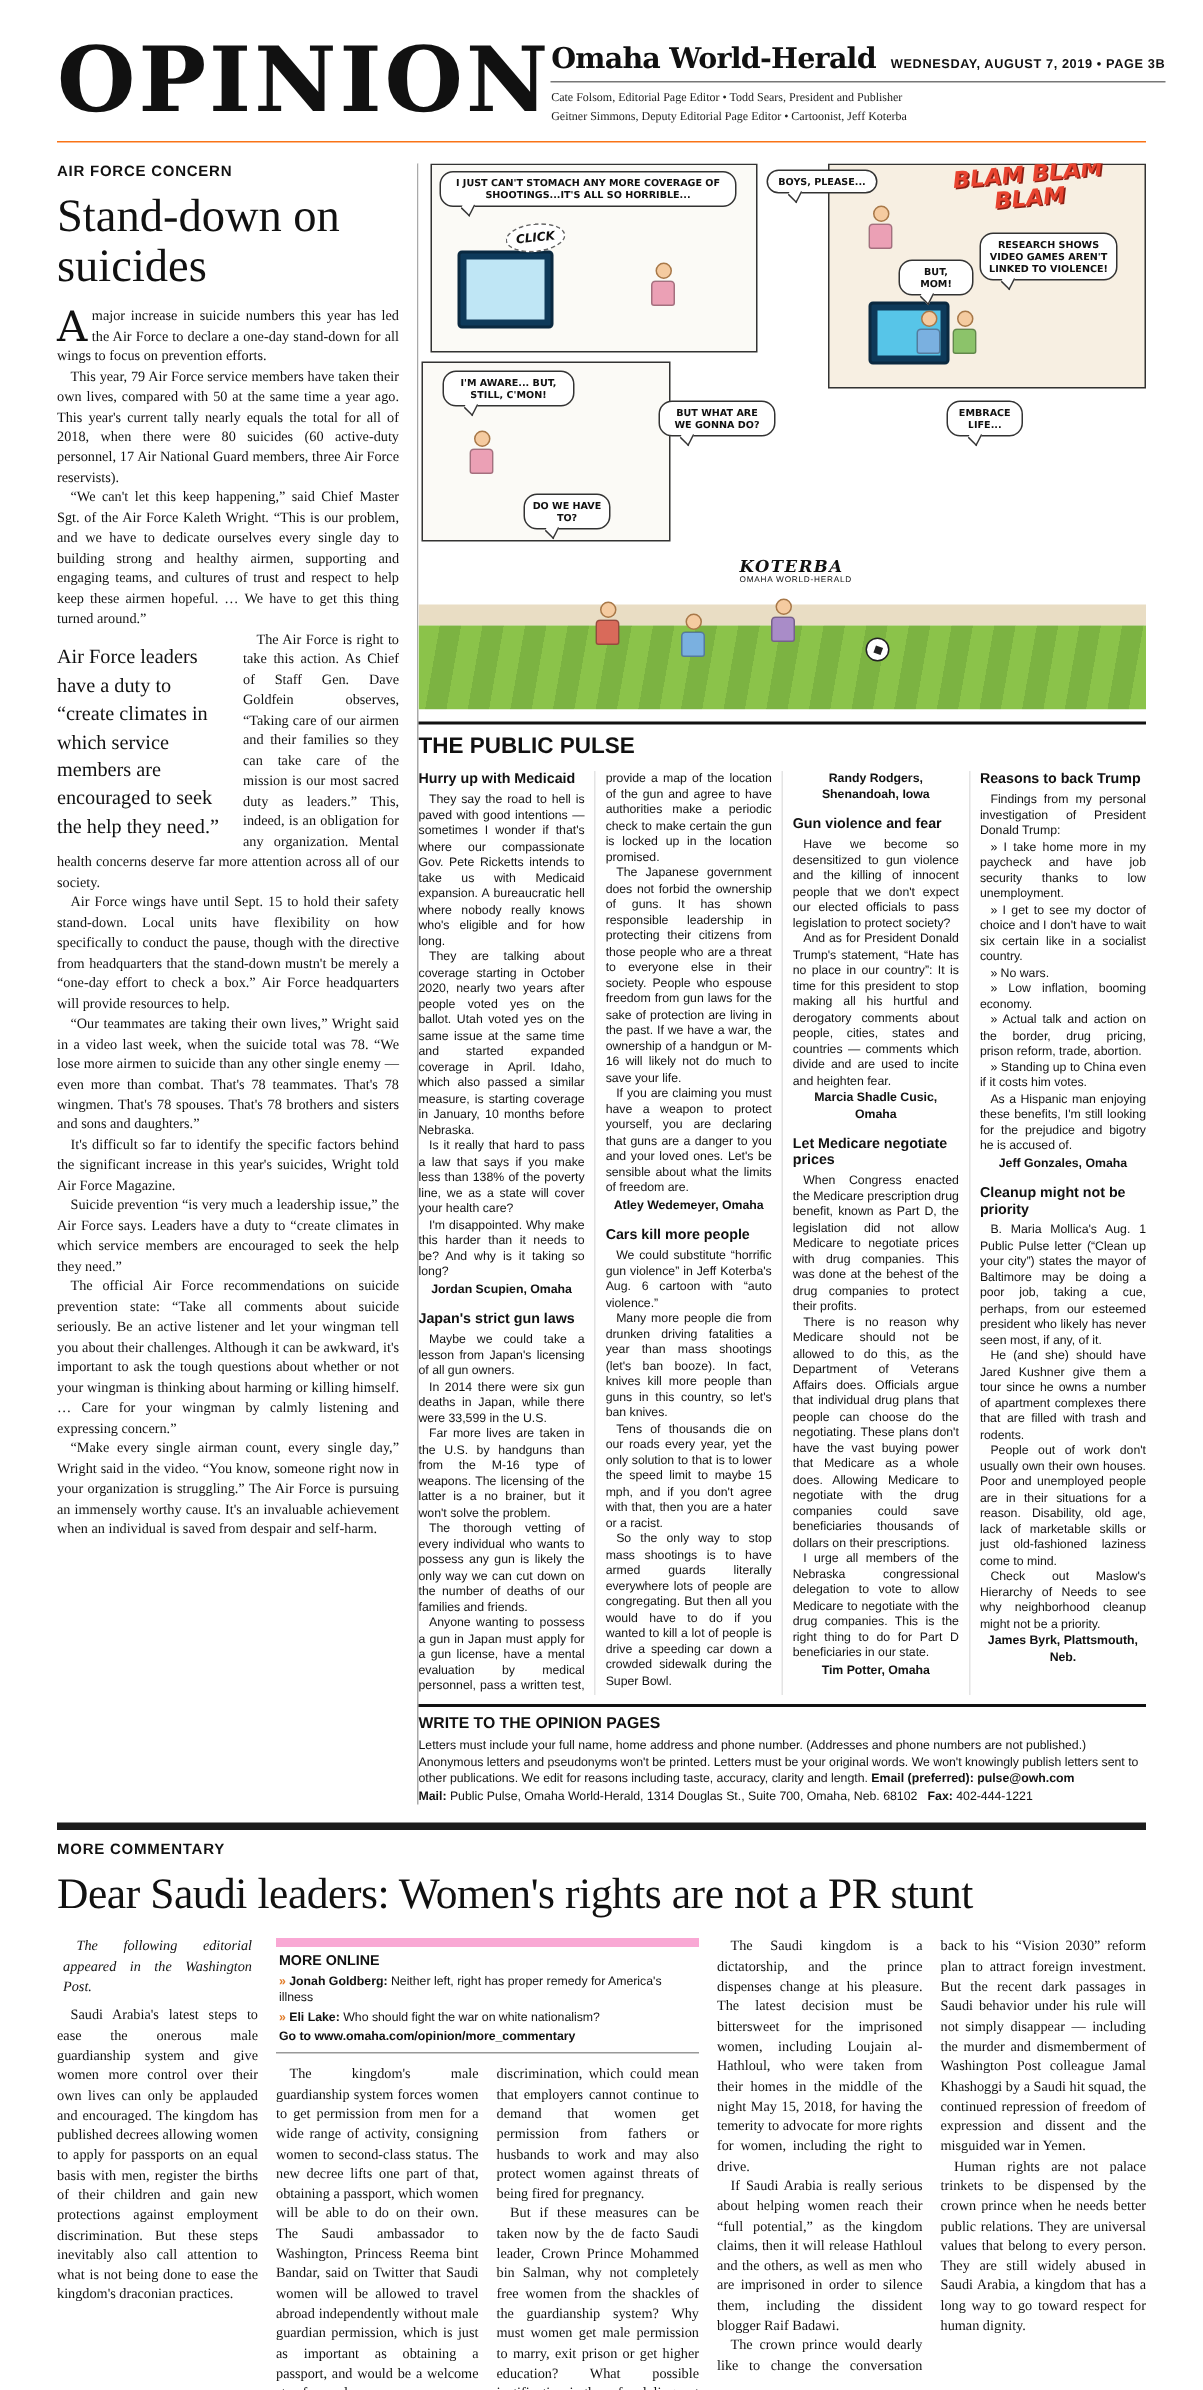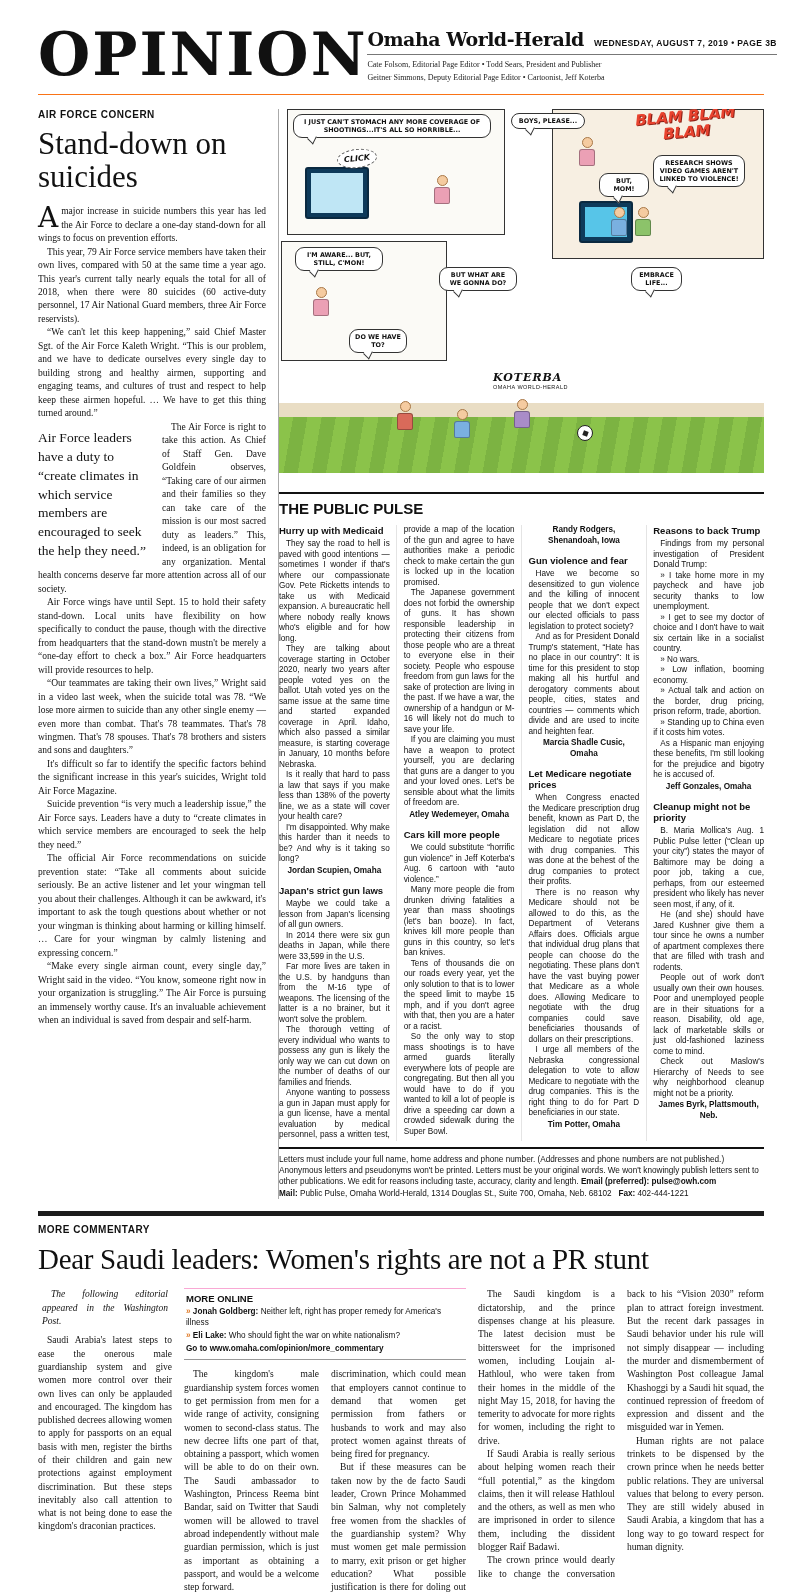--- a/index.html
+++ b/index.html
@@ -85,21 +85,21 @@
               border-radius:50%; padding:4px 6px; transform:rotate(-6deg); background:#fff; z-index:3; }
   .blam { position:absolute; left:352px; top:0; width:110px; font-family:"DejaVu Sans", sans-serif;
           font-size:15px; font-weight:800; font-style:italic; color:#e8432f; line-height:1.05;
           text-align:center; transform:rotate(-5deg); text-shadow:1px 1px 0 #8a1f14; z-index:3; }
   .cartoon-sig { position:absolute; left:214px; top:262px; text-align:left; z-index:3; }
   .sig-name { font-family:"DejaVu Serif", serif; font-style:italic; font-weight:bold;
               font-size:11px; letter-spacing:1px; }
   .sig-credit { font-family:"Liberation Sans", sans-serif; font-size:5.5px; letter-spacing:.5px; }
 
   
-  .pulse { margin-top:19px; border-top:2px solid #111; padding-top:6px; }
+  .pulse { margin-top:8px; border-top:2px solid #111; padding-top:6px; }
   .pulse-title { font-family:"Liberation Sans", sans-serif; font-weight:bold; font-size:15px;
                  margin-bottom:8px; }
   .pulse-cols { column-count:4; column-gap:14px; column-rule:1px solid #e4e4e4;
                 font-family:"Liberation Sans", sans-serif; }
   .letter { margin-bottom:9px; }
   .letter h3 { font-size:9.5px; font-weight:bold; margin-bottom:3px; }
   .letter p { font-size:8.2px; line-height:1.28; text-align:justify; text-indent:7px; }
   .letter .sig { text-align:center; font-weight:bold; text-indent:0; margin-top:1px; }
 
   
@@ -112,21 +112,21 @@
   .thick-divider { height:5px; background:#1c1c1c; margin:12px 0 8px; }
   .comm-headline { font-size:29px; font-weight:400; letter-spacing:-.3px; margin-bottom:12px; }
   .comm-grid { display:flex; gap:12px; }
   .comm-col1 { width:134px; flex:none; }
   .comm-mid { width:282px; flex:none; }
   .comm-right { flex:1; }
   .comm-intro { font-style:italic; font-size:9.5px; line-height:1.4; text-align:center;
                 margin-bottom:6px; padding:0 4px; }
   .comm-text p { font-size:9.5px; line-height:1.4; text-align:justify; text-indent:9px; }
   .cols2 { column-count:2; column-gap:12px; }
-  .more-online { border-top:1px solid #f9a8d4; border-bottom:1px solid #999; padding:4px 2px 6px;
+  .more-online { border-top:6px solid #f9a8d4; border-bottom:1px solid #999; padding:4px 2px 6px;
                  margin-bottom:8px; font-family:"Liberation Sans", sans-serif; }
   .mo-title { font-weight:bold; font-size:9.5px; margin-bottom:3px; }
   .mo-item { font-size:8.2px; line-height:1.3; margin-bottom:2px; text-indent:0; }
   .mo-bullet { color:#e07b28; font-weight:bold; }
   .mo-footer { font-size:8.2px; font-weight:bold; margin-top:3px; }
 </style>
 </head>
 <body>
 
 <div class="page">
@@ -266,20 +266,21 @@
             <p>He (and she) should have Jared Kushner give them a tour since he owns a number of apartment complexes there that are filled with trash and rodents.</p>
             <p>People out of work don't usually own their own houses. Poor and unemployed people are in their situations for a reason. Disability, old age, lack of marketable skills or just old-fashioned laziness come to mind.</p>
             <p>Check out Maslow's Hierarchy of Needs to see why neighborhood cleanup might not be a priority.</p>
             <p class="sig">James Byrk, Plattsmouth, Neb.</p>
           </div>
 
         </div>
       </section>
 
       <section class="write-to">
+        <div class="write-title">WRITE TO THE OPINION PAGES</div>
         <p class="write-body">
           <span>Letters must include your full name, home address and phone number. (Addresses and phone numbers are not published.) Anonymous letters and pseudonyms won't be printed. Letters must be your original words. We won't knowingly publish letters sent to other publications. We edit for reasons including taste, accuracy, clarity and length.</span>
           <b>Email (preferred):</b>
           <b>pulse@owh.com</b><br>
           <b>Mail:</b>
           <span>Public Pulse, Omaha World-Herald, 1314 Douglas St., Suite 700, Omaha, Neb. 68102</span>&nbsp;&nbsp;
           <b>Fax:</b>
           <span>402-444-1221</span>
         </p>
       </section>

